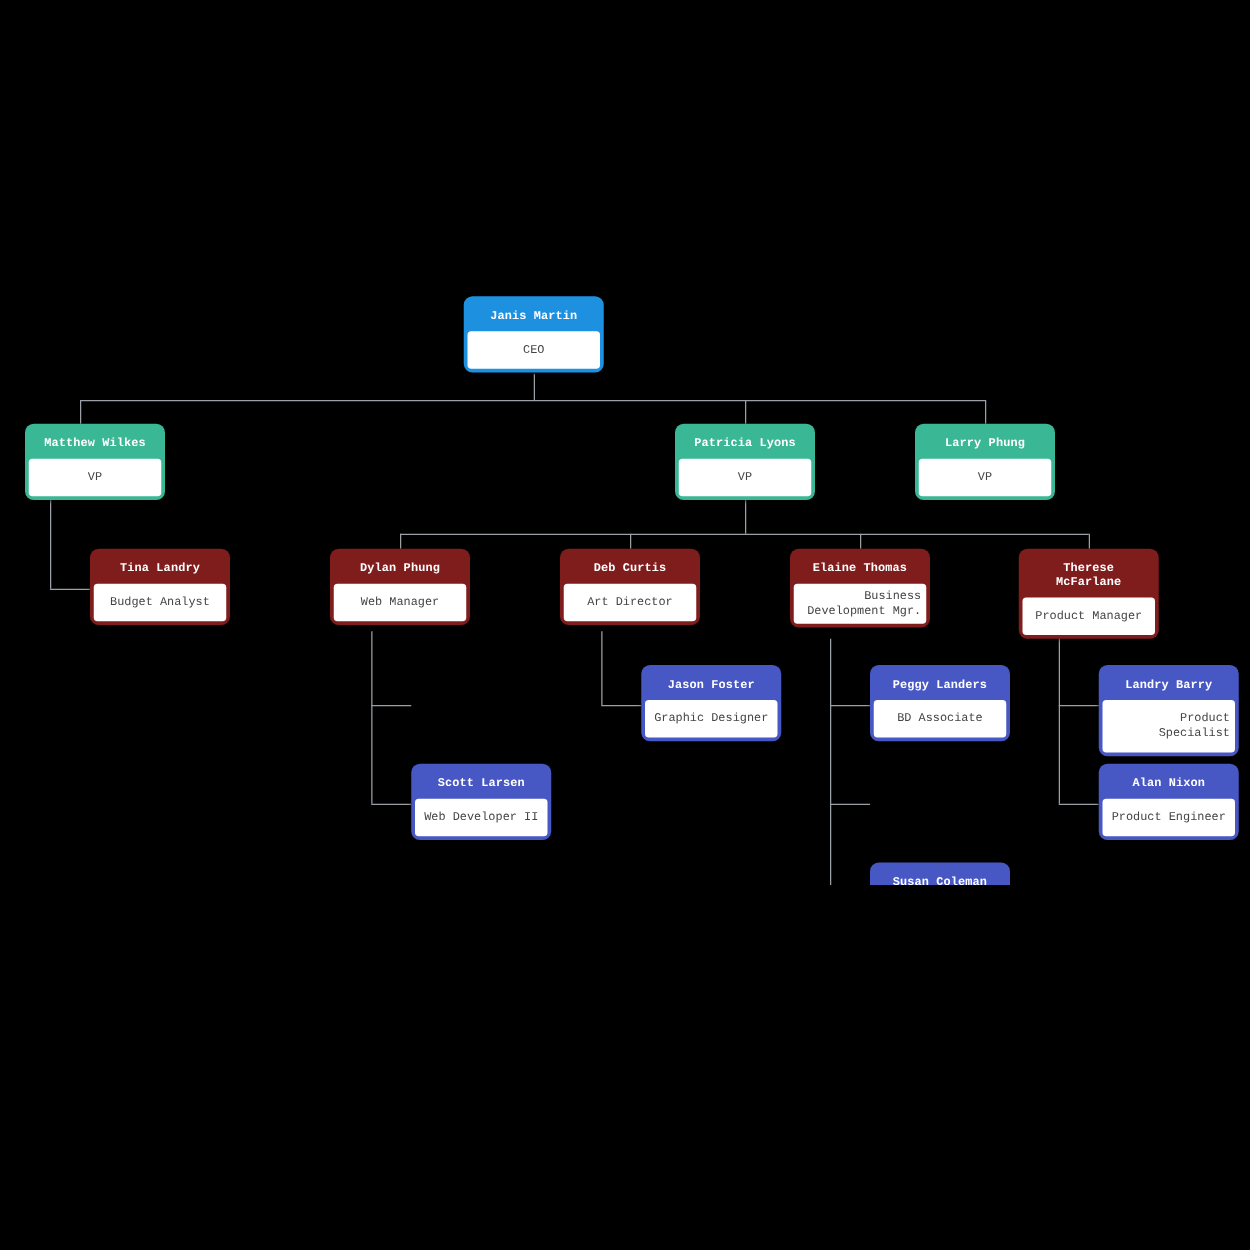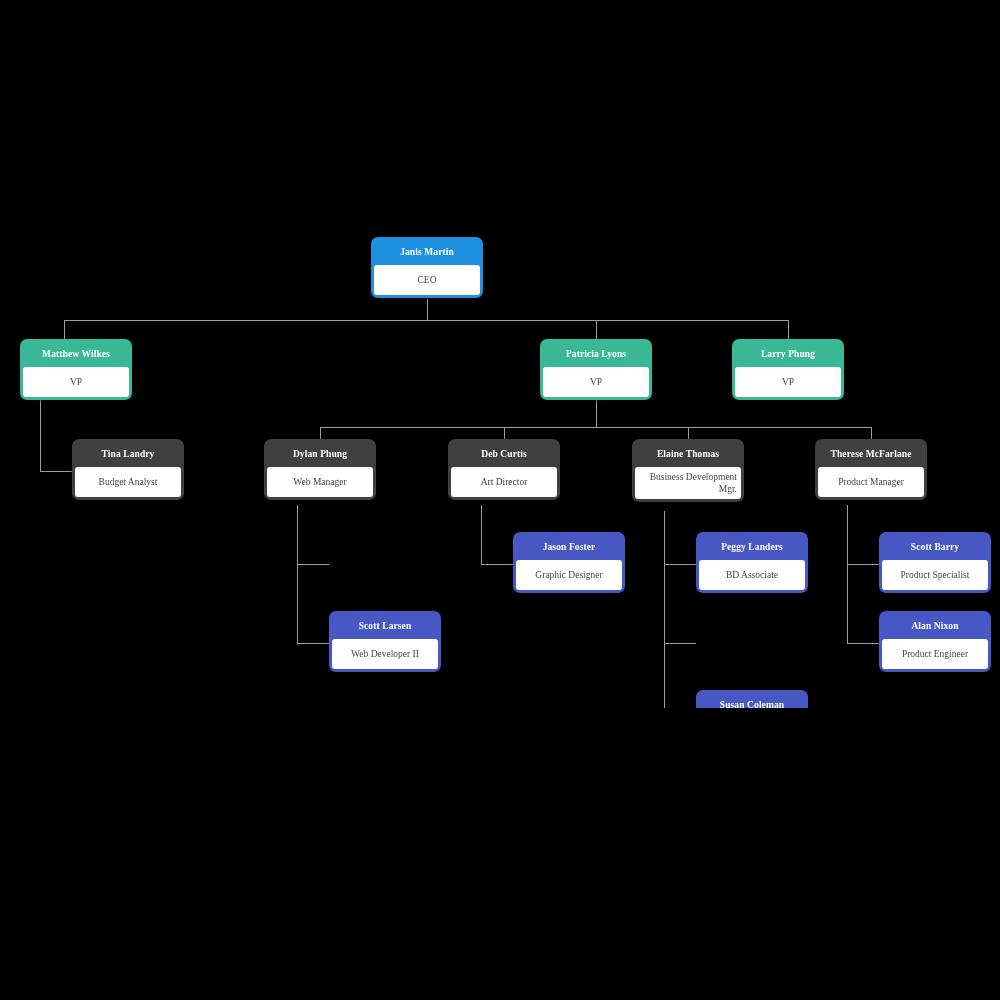--- a/index.html
+++ b/index.html
@@ -6,21 +6,21 @@
     margin: 0;
     padding: 0;
     background: #000000;
   }
   #canvas {
     position: relative;
     width: 1000px;
     height: 708px;
     background: #000000;
     overflow: hidden;
-    font-family: Liberation Serif, serif;
+    font-family: Liberation Mono, monospace;
   }
   
   .line {
     position: absolute;
     background: #9aa0a6;
   }
   .line.h { height: 1px; }
   .line.v { width: 1px; }
 
   
@@ -52,21 +52,21 @@
     min-height: 12px;
     display: flex;
     align-items: center;
     justify-content: center;
   }
   .node.two-line .body { padding: 4px 4px 4px 4px; }
 
   
   .lvl-ceo { background: #1d91e0; }
   .lvl-vp  { background: #3ab795; }
-  .lvl-mgr { background: #404040; }
+  .lvl-mgr { background: #7f1d1d; }
   .lvl-ic  { background: #4757c4; }
 </style>
 </head>
 <body>
 
 <div id="canvas">
 
   <div class="line v" style="left:427px; top:299px; height:21px;"></div>
 
   <div class="line h" style="left:64px; top:320px; width:724px;"></div>
@@ -162,21 +162,21 @@
     <div class="body">BD Associate</div>
   </div>
 
 
   <div class="node lvl-ic" style="left:696px; top:690px;">
     <div class="title">Susan Coleman</div>
     <div class="body">BD Specialist II</div>
   </div>
 
   <div class="node lvl-ic" style="left:879px; top:532px;">
-    <div class="title">Scott Barry</div>
+    <div class="title">Landry Barry</div>
     <div class="body">Product Specialist</div>
   </div>
 
   <div class="node lvl-ic" style="left:879px; top:611px;">
     <div class="title">Alan Nixon</div>
     <div class="body">Product Engineer</div>
   </div>
 
 </div>
 

